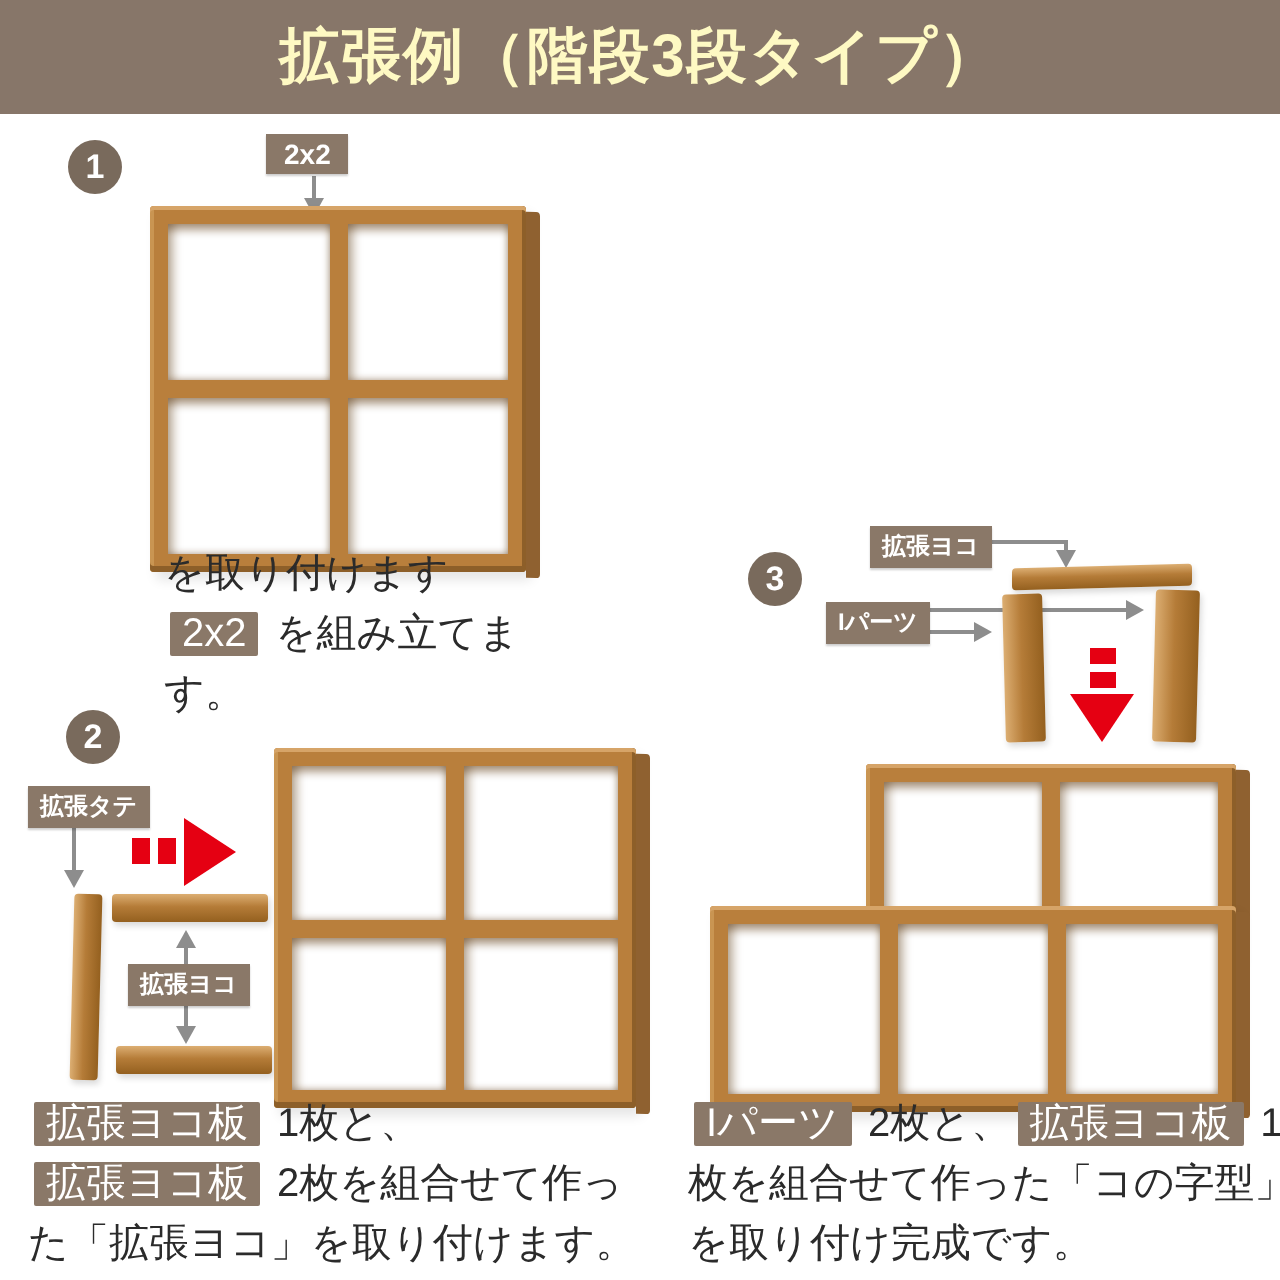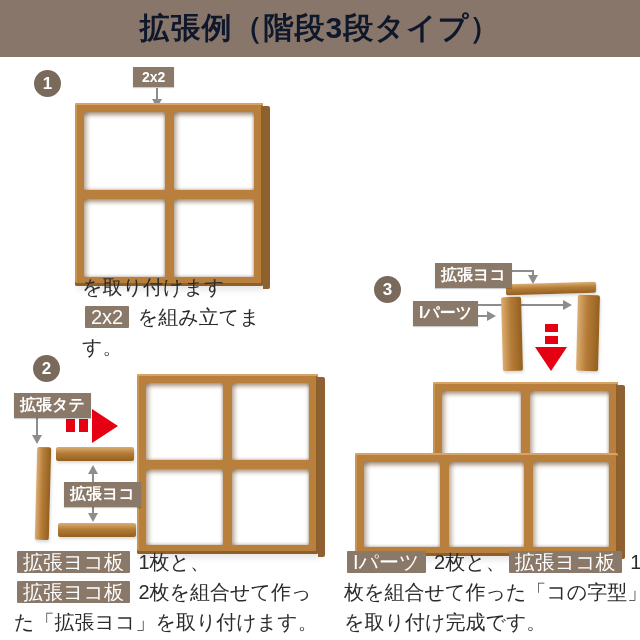--- a/index.html
+++ b/index.html
@@ -2,29 +2,29 @@
 <html><head>
 <meta charset="utf-8">
 <style>
   html,body{margin:0;padding:0;background:#fff;}
   .canvas{position:relative;width:640px;height:640px;background:#ffffff;overflow:hidden;
           font-family:"Liberation Sans","DejaVu Sans",sans-serif;color:#2f2f2f;}
 
   
   .header{position:absolute;left:0;top:0;width:640px;height:57px;background:#877669;
           display:flex;align-items:center;justify-content:center;}
-  .header .title{color:#0f172a;font-size:30px;font-weight:bold;letter-spacing:1px;}
+  .header .title{color:#fef9c3;font-size:30px;font-weight:bold;letter-spacing:1px;}
 
   
   .stepnum{position:absolute;width:27px;height:27px;border-radius:50%;background:#796a5c;
            color:#fff;font-size:17px;font-weight:bold;display:flex;align-items:center;
            justify-content:center;}
 
   
-  .part-badge{position:absolute;background:#8a7868;color:#fff;font-size:16px;font-weight:bold;
+  .part-badge{position:absolute;background:#8a7868;color:#fff;font-size:12px;font-weight:bold;
               padding:2px 6px;white-space:nowrap;z-index:6;box-shadow:0 1px 1px rgba(0,0,0,.2);}
   .part-badge.big{font-size:14px;padding:2px 9px;}
 
   
   .shelf{position:absolute;background:#b97f3c;border-radius:2px;display:grid;gap:9px;padding:9px;
          box-shadow:inset 0 2px 0 #d6a468, inset 0 -3px 0 #8d5f29, inset 2px 0 0 #c99552,
                     inset -2px 0 0 #8d5f29, 3px 4px 6px rgba(0,0,0,.10);}
   .shelf::after{content:"";position:absolute;top:3px;right:-7px;width:7px;height:100%;
                 background:#8f6130;transform:skewY(2deg);border-radius:0 2px 2px 0;}
   .shelf .cell{background:#fff;

